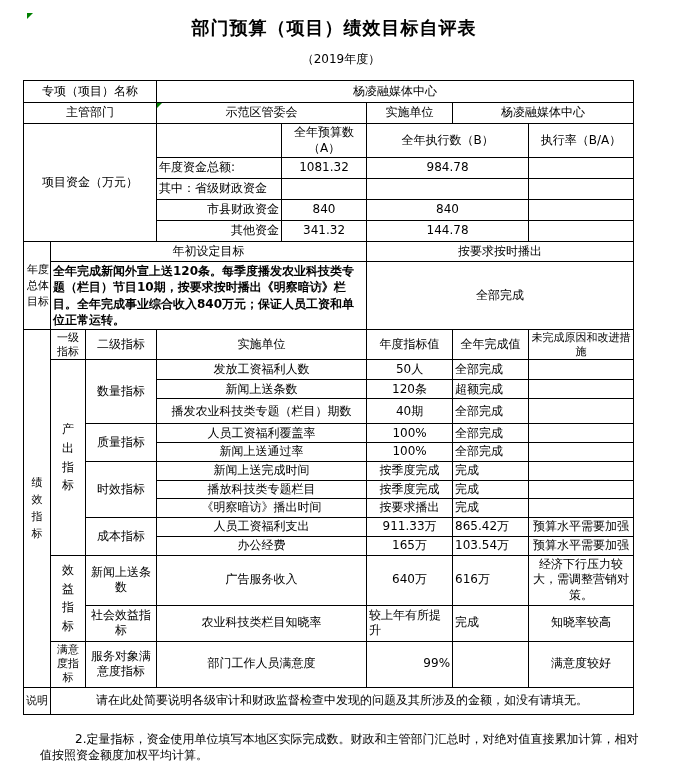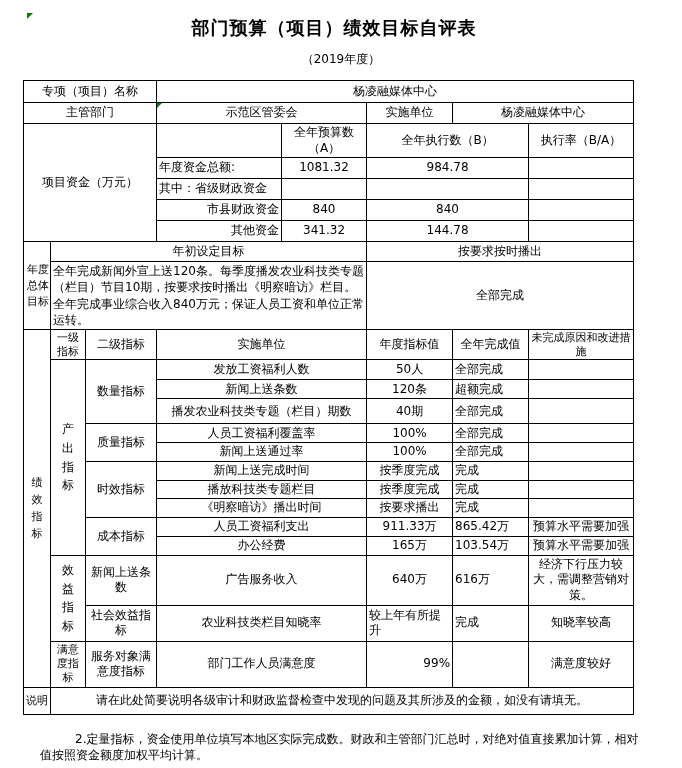--- a/index.html
+++ b/index.html
@@ -16,21 +16,21 @@
   td{border:1px solid #000;font-size:12px;padding:1px 2px;text-align:center;
      vertical-align:middle;line-height:1.3;overflow:hidden;}
   td.al{text-align:left;}
   td.ar{text-align:right;}
   td.sm{font-size:11px;line-height:1.25;}
   .wrap2{display:inline-block;width:24px;word-break:break-all;line-height:1.45;}
   .vert1{display:inline-block;width:13px;word-break:break-all;line-height:1.55;}
   .rel{position:relative;}
   .cell-marker{position:absolute;left:0;top:0;width:0;height:0;
     border-top:5px solid #008000;border-right:5px solid transparent;}
-  .goal-text{text-align:left;line-height:1.35;}
+  .goal-text{text-align:left;line-height:1.35;font-weight:bold;}
   .notes{margin:16px 34px 0 40px;font-size:12px;line-height:1.4;}
   .notes p{margin:0 0 2px 0;}
   .notes p.indent{text-indent:35px;}
 </style>
 </head>
 <body>
 
 <span class="page-marker"></span>
 
 <h1>部门预算（项目）绩效目标自评表</h1>

